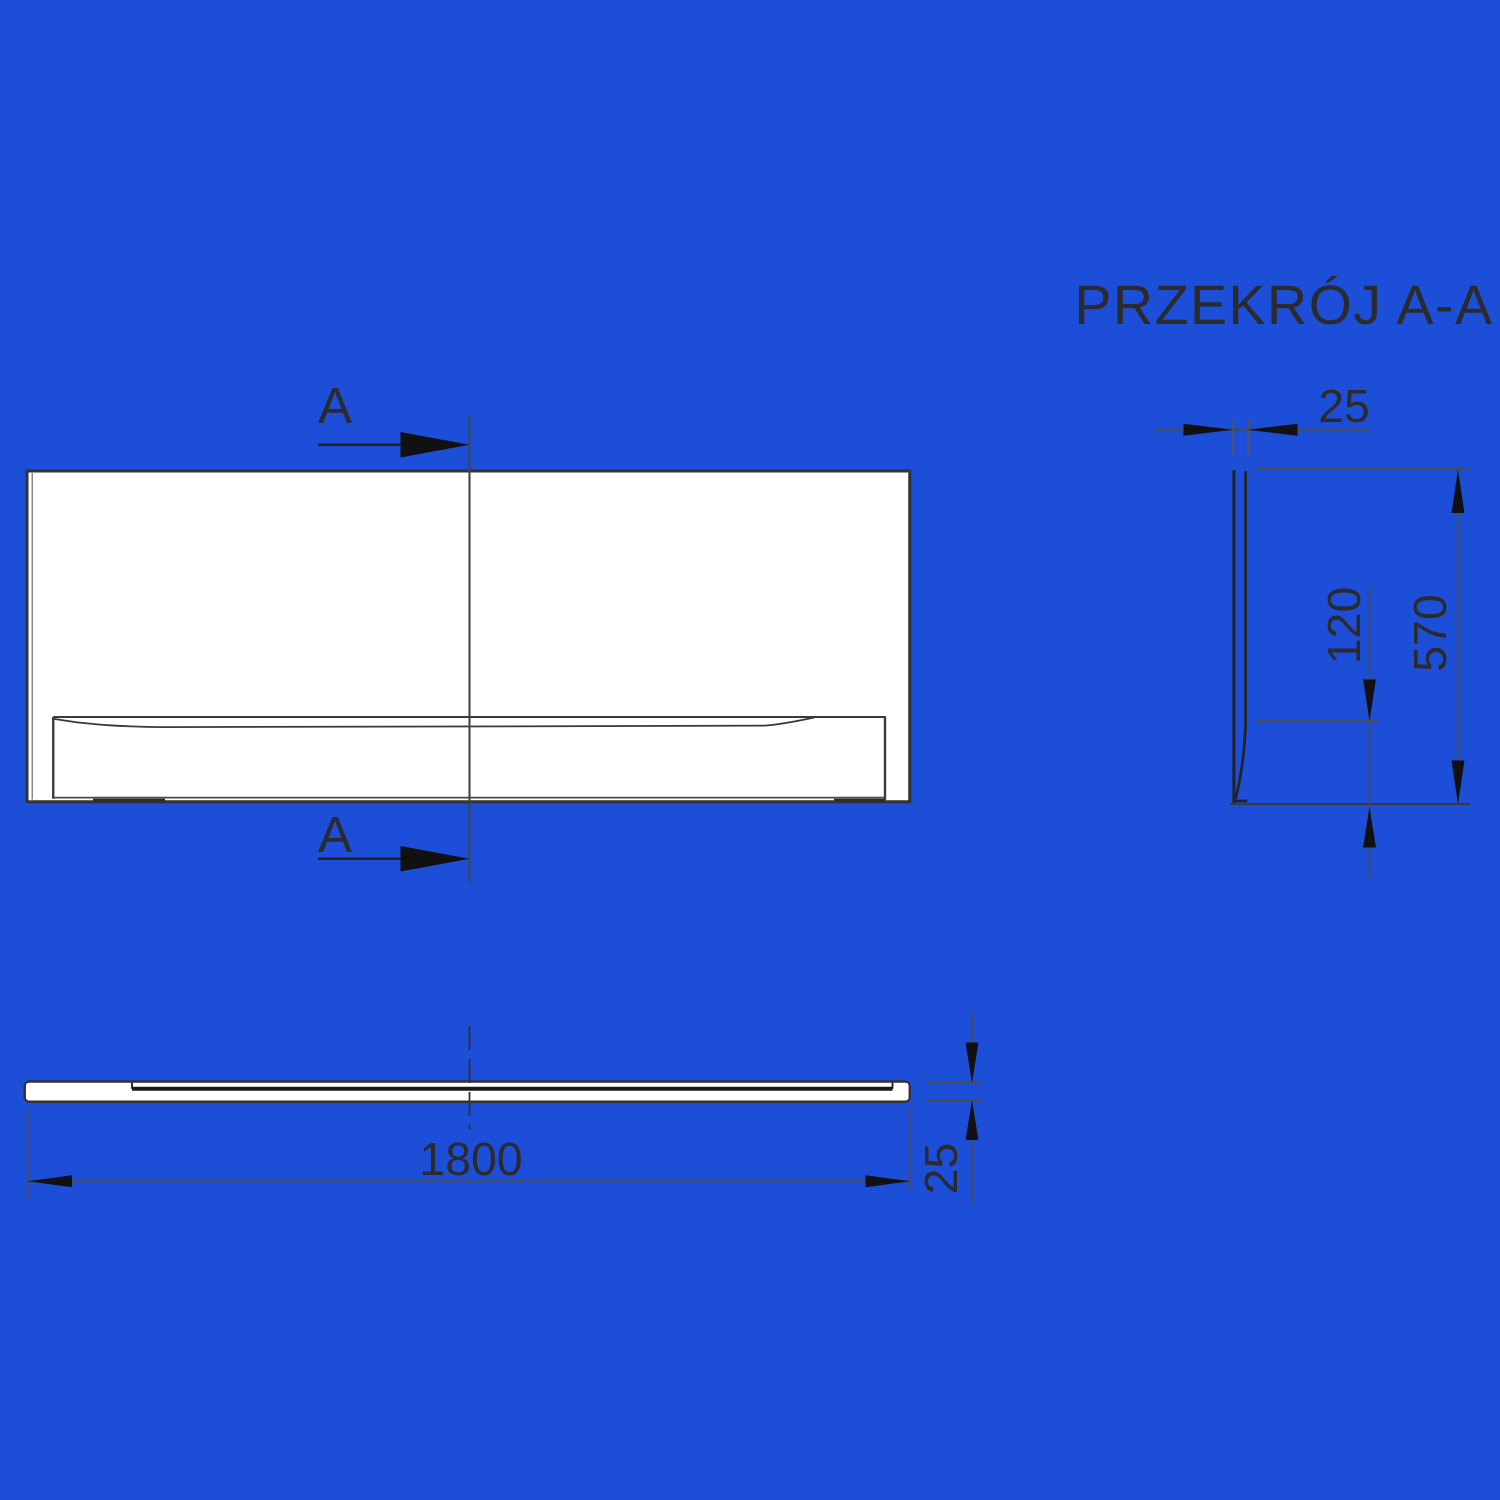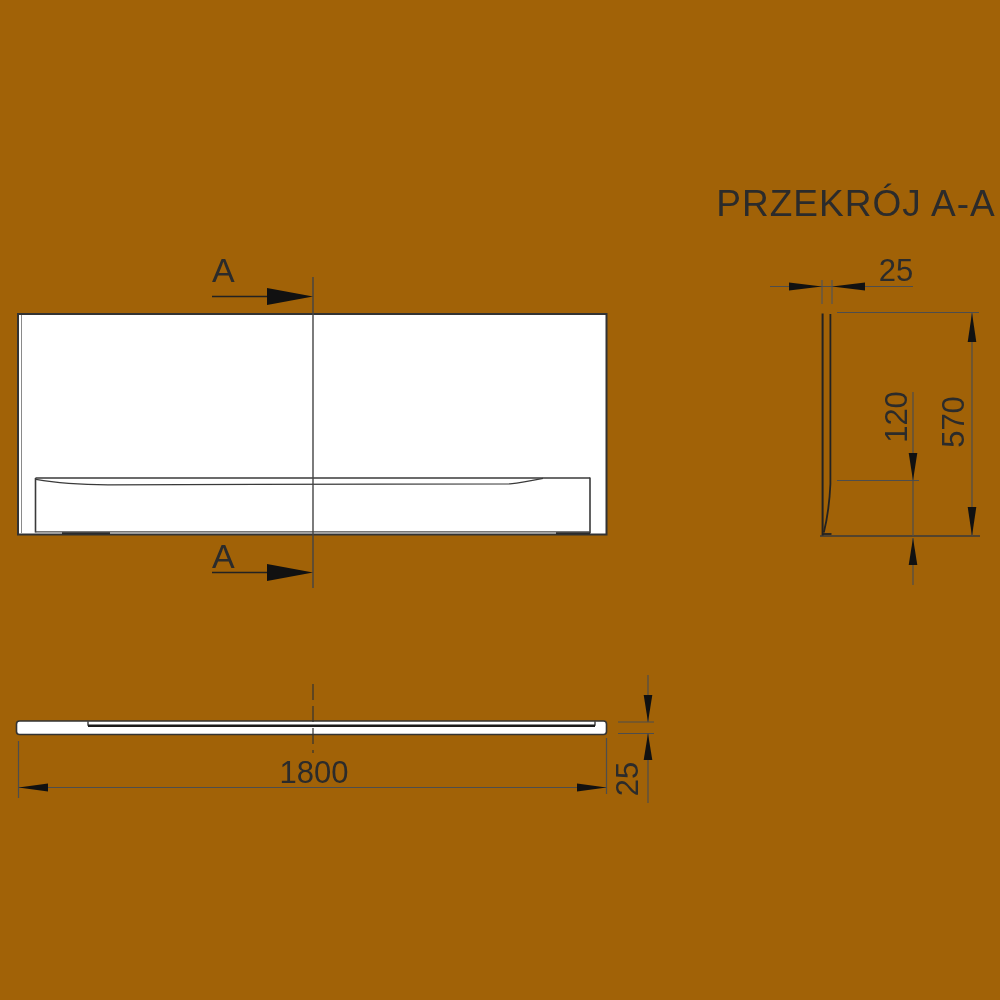--- a/index.html
+++ b/index.html
@@ -1,19 +1,19 @@
 <!DOCTYPE html>
 <html><head>
 <meta charset="utf-8">
 <style>
   html,body{margin:0;padding:0;background:#ffffff;}
   .stage{
     position:relative;
     width:1000px;height:1000px;
-    background:#a16207;
+    background:#1d4ed8;
     font-family:"Liberation Sans", sans-serif;
     overflow:hidden;
   }
   svg{position:absolute;left:0;top:0;}
   text{fill:#2b2b2b;}
   .title-text{font-size:37px;letter-spacing:1px;}
   .dim-text{font-size:31px;}
   .marker-text{font-size:34px;}
 </style>
 </head>

